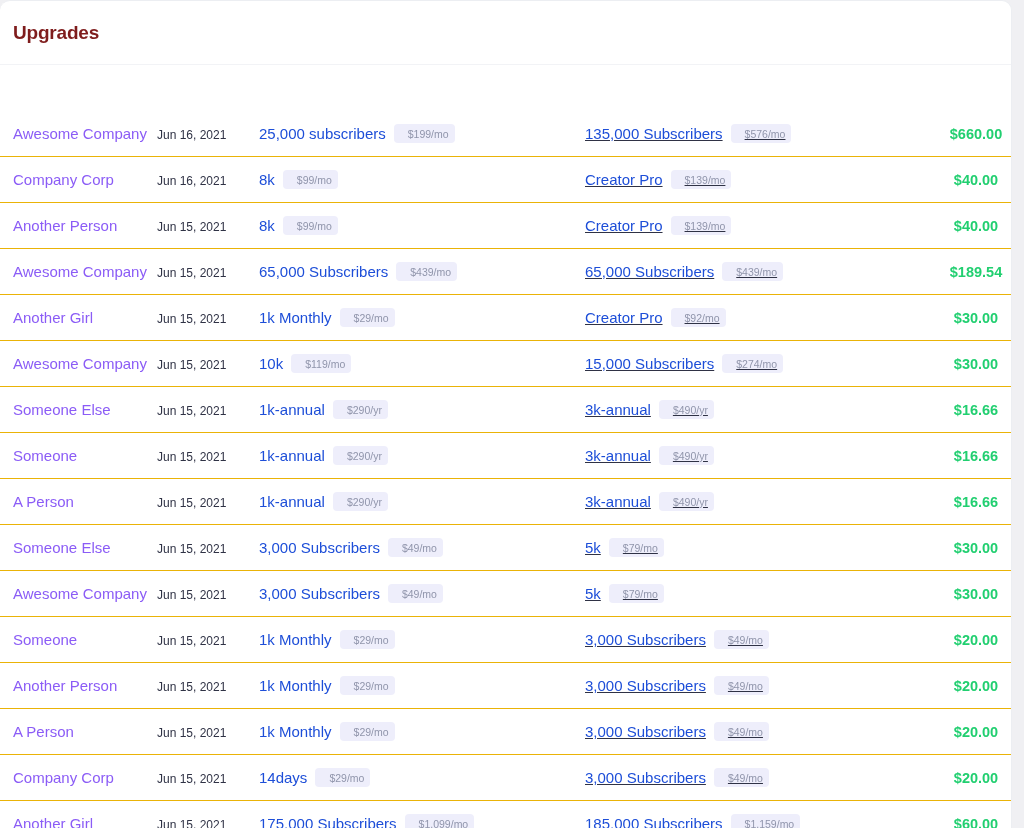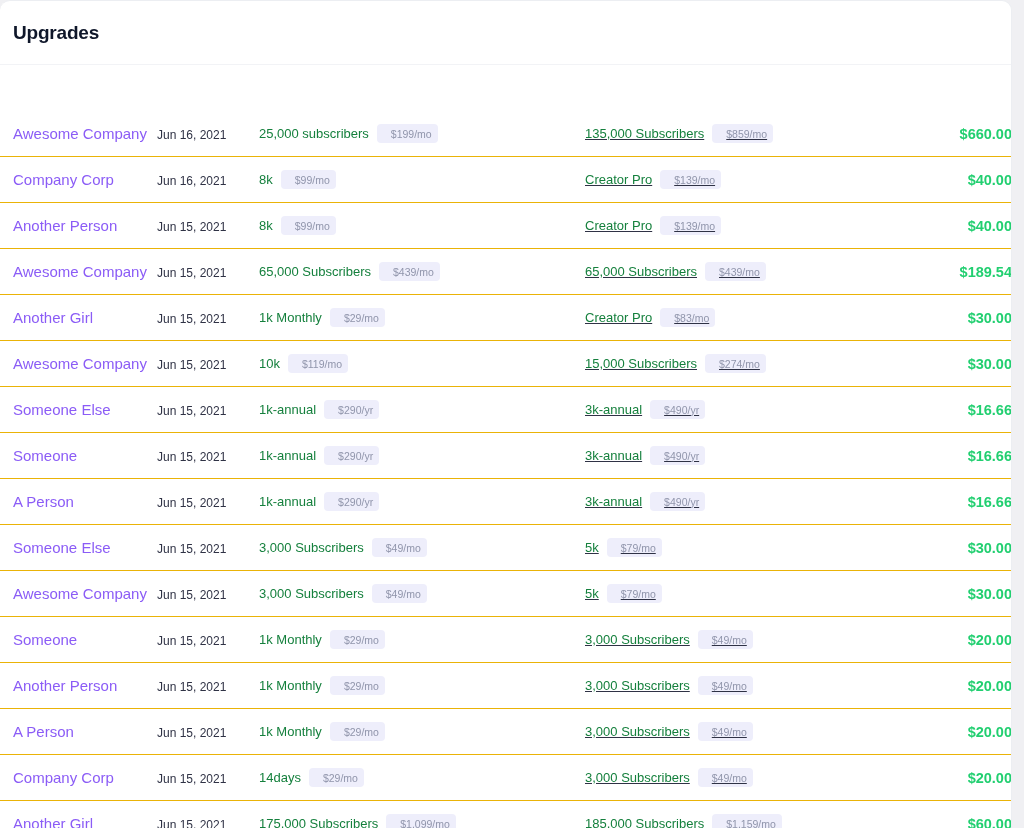--- a/index.html
+++ b/index.html
@@ -33,21 +33,21 @@
     box-sizing: border-box;
     border-bottom: 1px solid #f2f3f6;
     display: flex;
     align-items: center;
     padding: 0 13px;
   }
 
   #page-title {
     font-size: 19px;
     font-weight: bold;
-    color: #0f172a;
+    color: #7f1d1d;
     letter-spacing: -0.2px;
   }
 
   table.upgrades-table {
     width: 100%;
     border-collapse: collapse;
     table-layout: fixed;
   }
 
   table.upgrades-table thead th {
@@ -72,42 +72,42 @@
     vertical-align: middle;
     font-size: 14.5px;
     color: #2f3245;
     white-space: nowrap;
   }
 
   .col-name  { width: 144px; padding-left: 13px !important; }
   .col-date  { width: 102px; }
   .col-from  { width: 326px; }
   .col-to    { width: 355px; text-decoration: underline; }
-  .col-amt   { width: 72px;  padding-right: 7px !important; text-align: right; }
+  .col-amt   { width: 72px;  padding-right: 7px !important; text-align: center; }
 
   .cust-link {
     color: #8b5cf6;
     font-size: 15px;
     text-decoration: none;
     cursor: pointer;
   }
 
   .date-cell {
     color: #2f3245;
     font-size: 12px;
   }
 
   .plan-cell {
     display: flex;
     align-items: center;
   }
 
   .plan-name {
-    color: #15803d;
-    font-size: 13px;
+    color: #1d4ed8;
+    font-size: 15px;
   }
 
   .plan-price {
     display: inline-block;
     margin-left: 8px;
     background: #eeeefb;
     color: #9095ab;
     font-size: 10.5px;
     line-height: 1;
     padding: 5px 6px 4px 14px;
@@ -150,21 +150,21 @@
     </td>
     <td class="col-from">
       <div class="plan-cell">
         <span class="plan-name">25,000 subscribers</span>
         <span class="plan-price">$199/mo</span>
       </div>
     </td>
     <td class="col-to">
       <div class="plan-cell">
         <span class="plan-name">135,000 Subscribers</span>
-        <span class="plan-price">$859/mo</span>
+        <span class="plan-price">$576/mo</span>
       </div>
     </td>
     <td class="col-amt">
       <span class="amount">$660.00</span>
     </td>
   </tr>
 
   <tr>
     <td class="col-name">
       <span class="cust-link">Company Corp</span>
@@ -246,21 +246,21 @@
     </td>
     <td class="col-from">
       <div class="plan-cell">
         <span class="plan-name">1k Monthly</span>
         <span class="plan-price">$29/mo</span>
       </div>
     </td>
     <td class="col-to">
       <div class="plan-cell">
         <span class="plan-name">Creator Pro</span>
-        <span class="plan-price">$83/mo</span>
+        <span class="plan-price">$92/mo</span>
       </div>
     </td>
     <td class="col-amt">
       <span class="amount">$30.00</span>
     </td>
   </tr>
 
   <tr>
     <td class="col-name">
       <span class="cust-link">Awesome Company</span>

